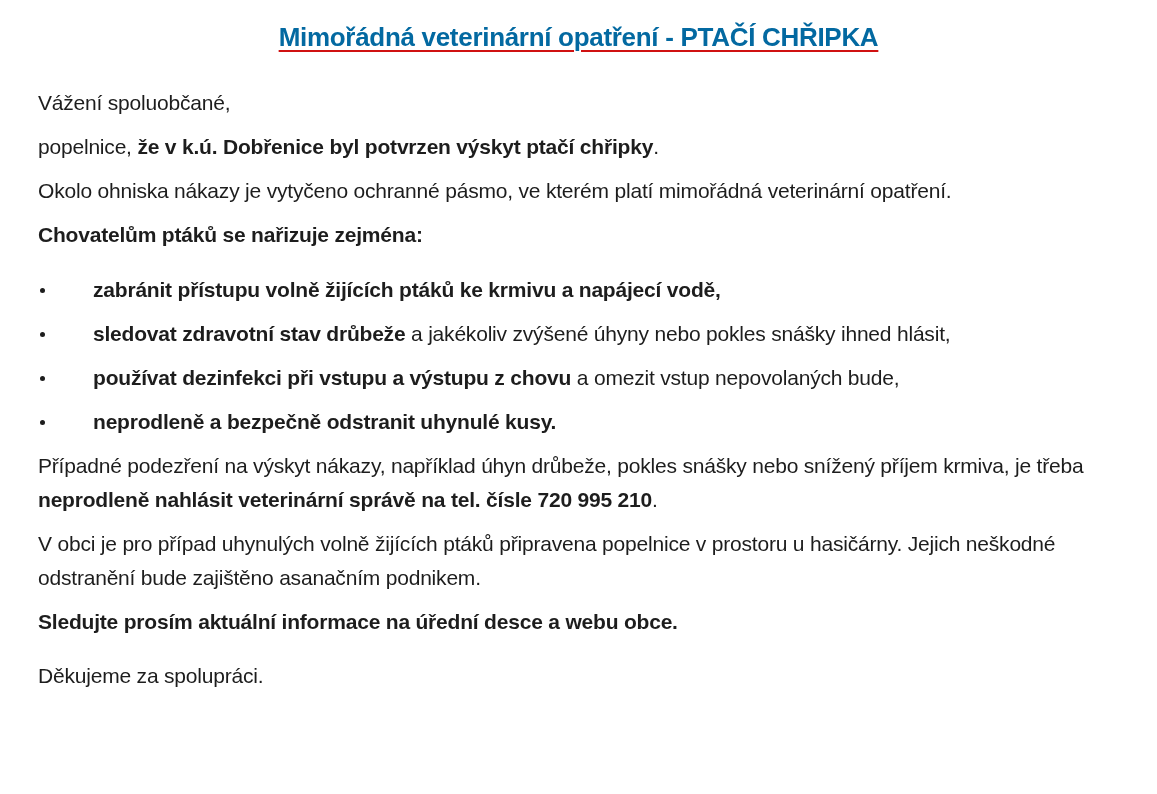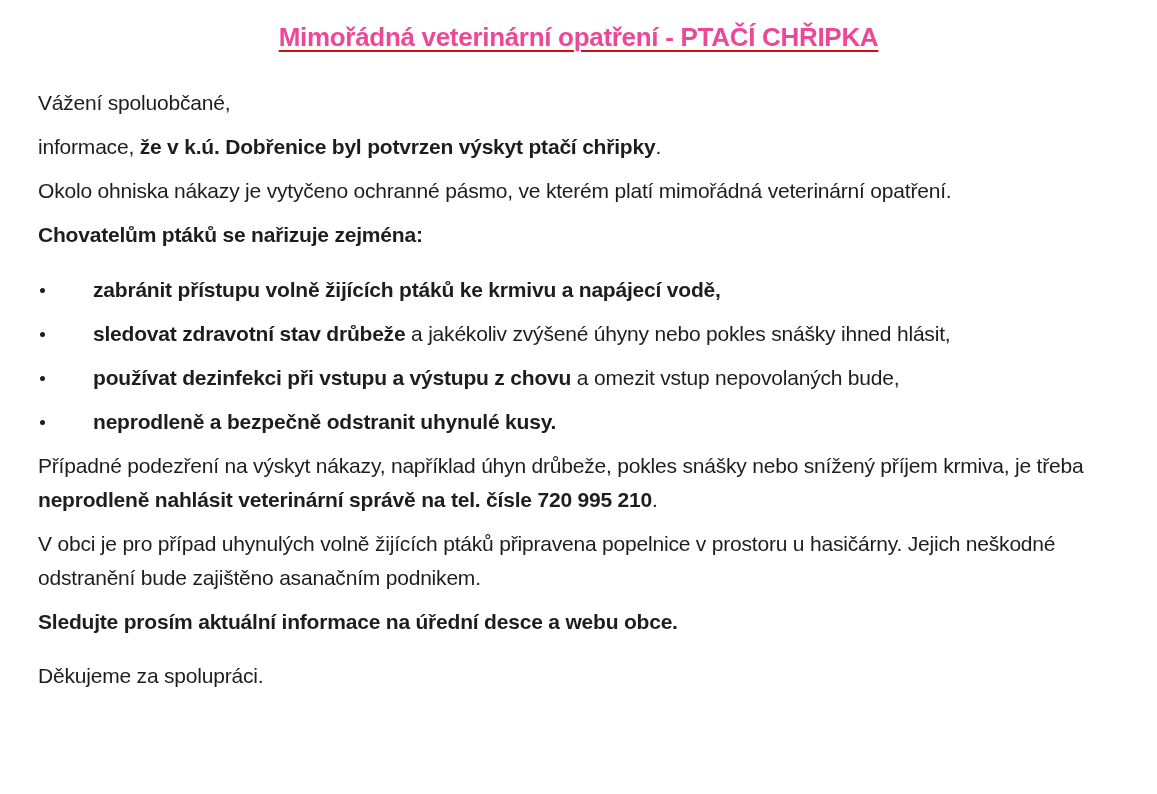--- a/index.html
+++ b/index.html
@@ -15,21 +15,21 @@
     color: #1d1d1d;
     font-size: 21px;
     line-height: 34px;
     letter-spacing: -0.2px;
   }
   .title {
     text-align: center;
     font-size: 26px;
     line-height: 34px;
     font-weight: 700;
-    color: #ec4899;
+    color: #0369a1;
     text-decoration: underline;
     text-decoration-color: #d01111;
     text-decoration-thickness: 2px;
     text-underline-offset: 4px;
     margin: 0 0 32px 0;
     letter-spacing: -0.3px;
   }
   .para { margin: 0 0 10px 0; }
   .para.gap-after-greeting { }
   .para.orders-heading { font-weight: 700; margin-bottom: 21px; }
@@ -53,21 +53,21 @@
 </style>
 </head>
 <body>
 
 <div class="page">
 
   <h1 class="title">Mimořádná veterinární opatření - PTAČÍ CHŘIPKA</h1>
 
   <p class="para gap-after-greeting"><span>Vážení spoluobčané,</span></p>
 
-  <p class="para"><span>informace, </span><span class="b">že v k.ú. Dobřenice byl potvrzen výskyt ptačí chřipky</span><span>.</span></p>
+  <p class="para"><span>popelnice, </span><span class="b">že v k.ú. Dobřenice byl potvrzen výskyt ptačí chřipky</span><span>.</span></p>
 
   <p class="para"><span>Okolo ohniska nákazy je vytyčeno ochranné pásmo, ve kterém platí mimořádná veterinární opatření.</span></p>
 
   <p class="para orders-heading"><span class="b">Chovatelům ptáků se nařizuje zejména:</span></p>
 
   <ul class="bullet-list">
     <li>
       <span class="bullet-dot"></span>
       <span><span class="b">zabránit přístupu volně žijících ptáků ke krmivu a napájecí vodě,</span></span>
     </li>

